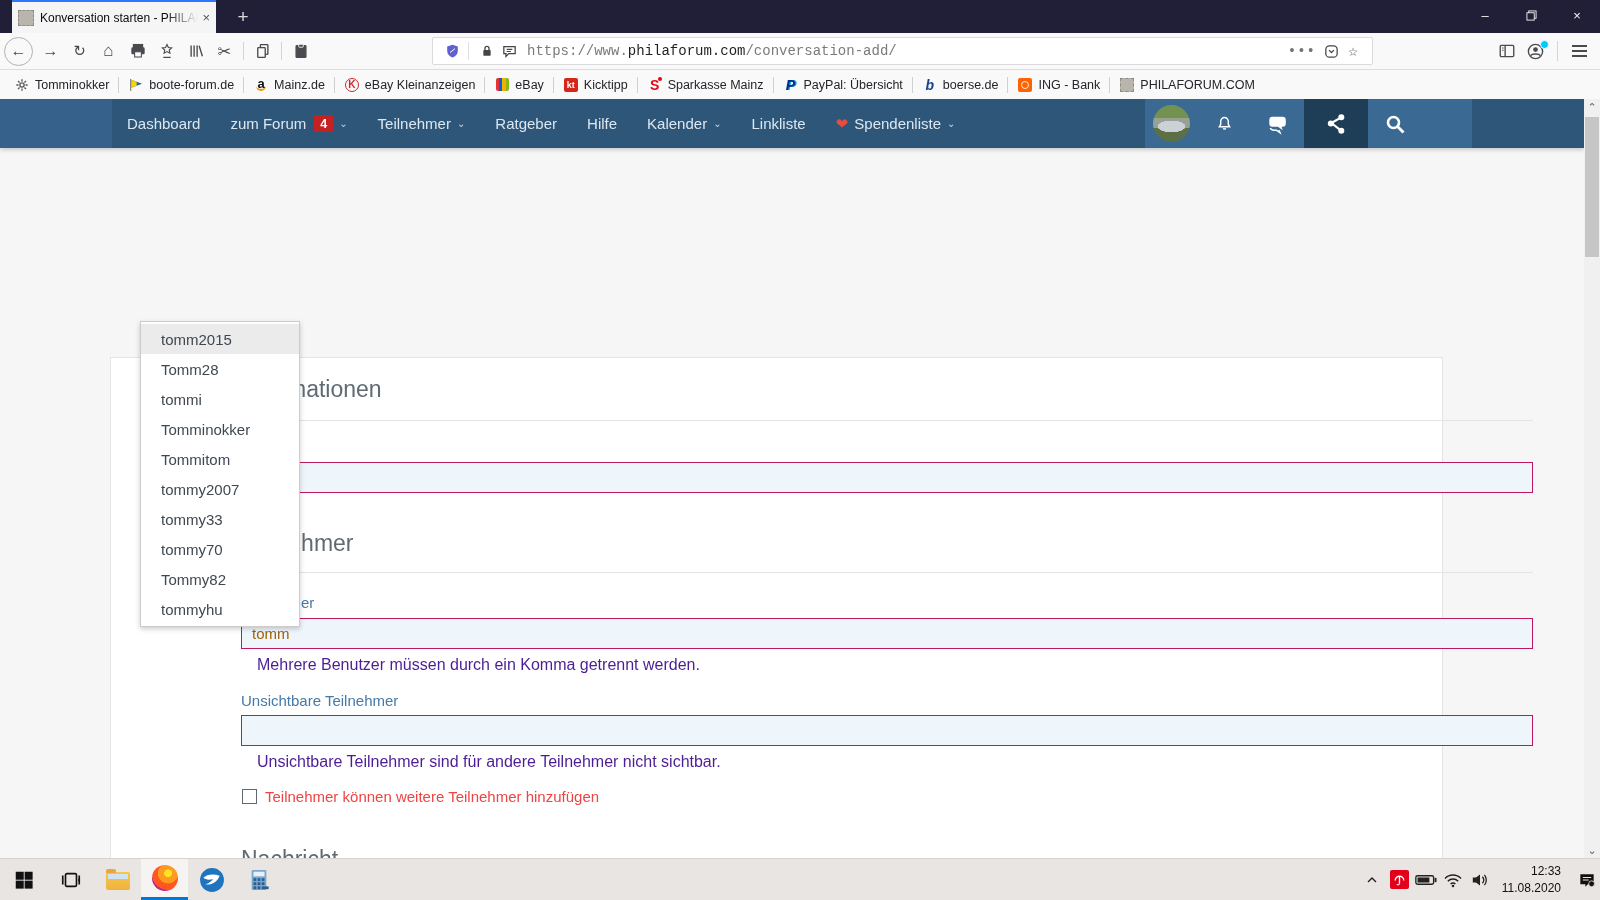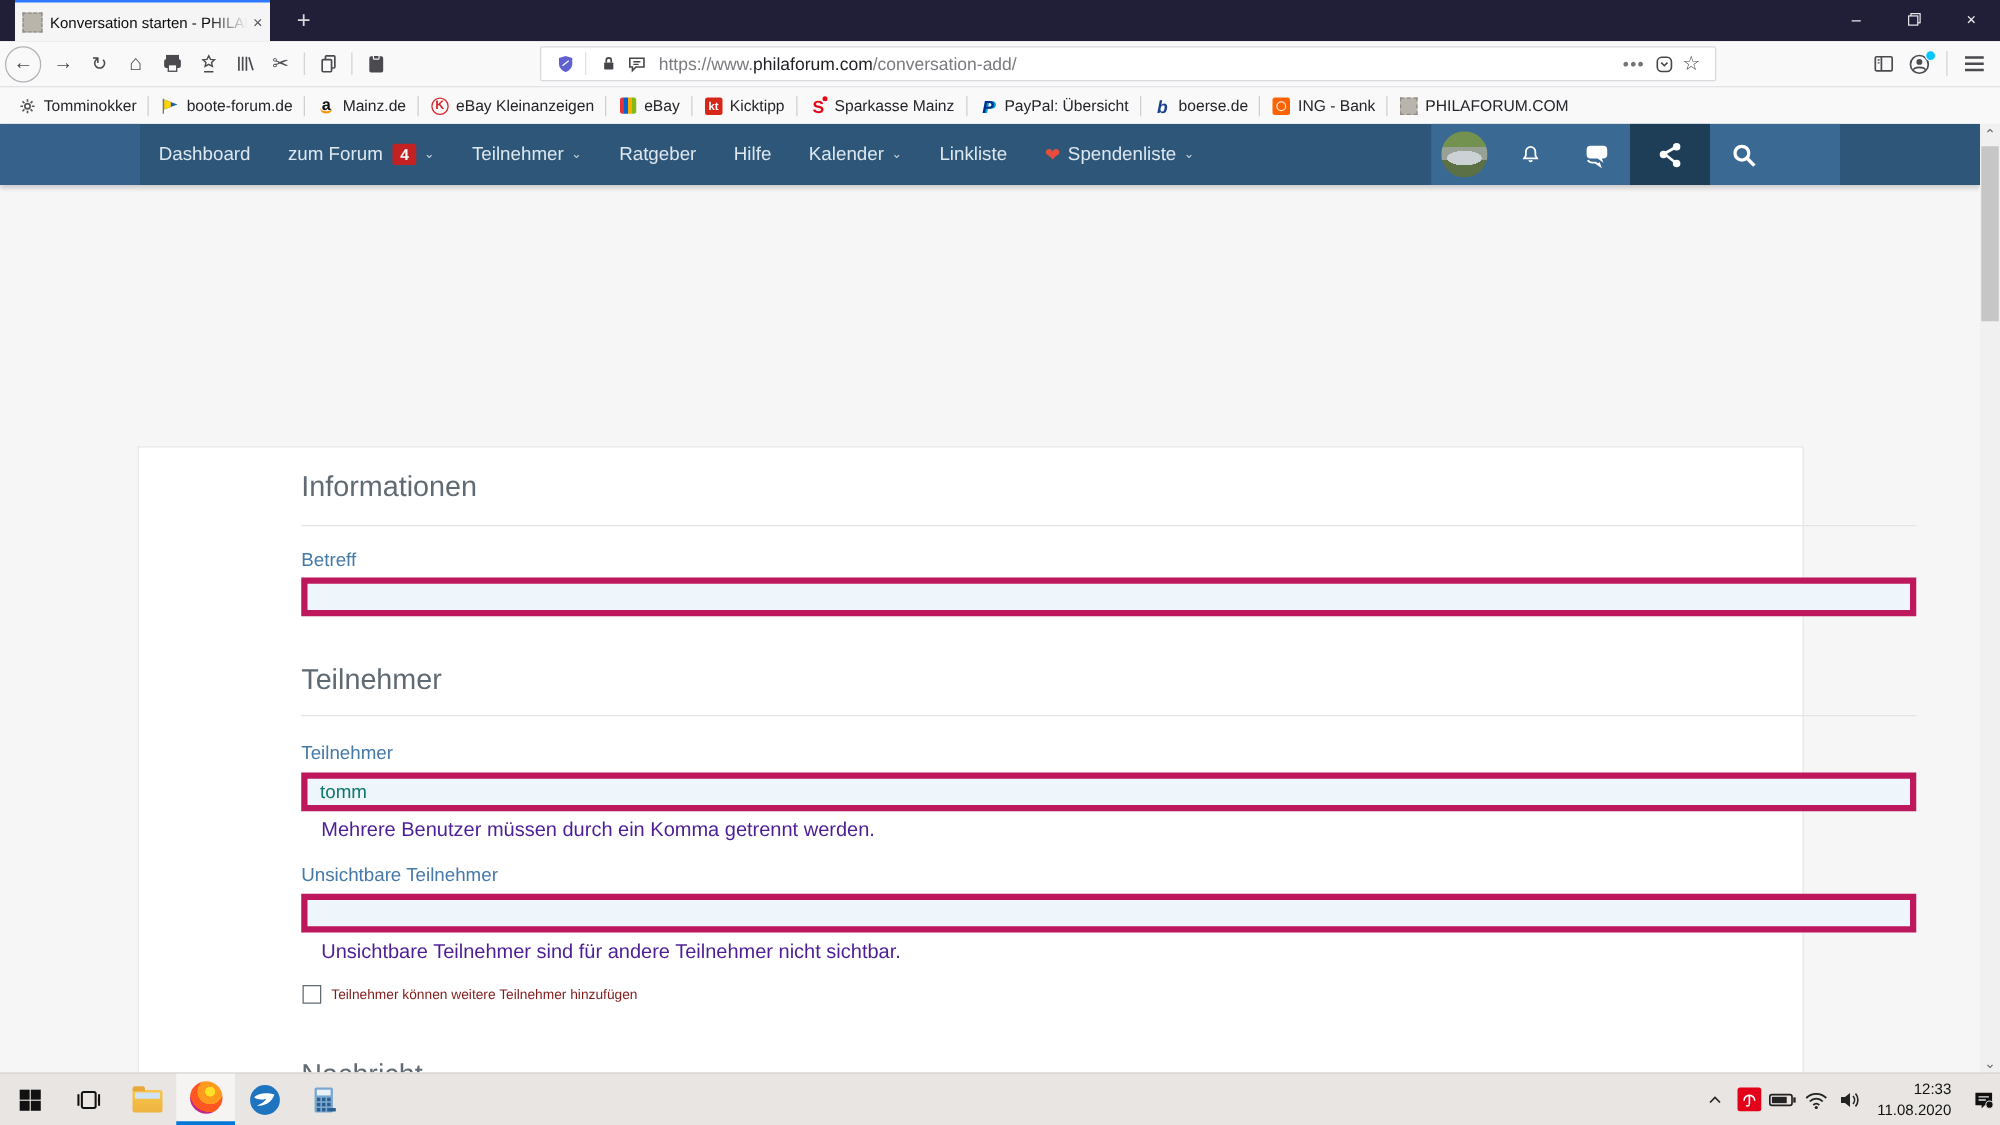--- a/index.html
+++ b/index.html
@@ -18,21 +18,21 @@
     display:flex;align-items:center;justify-content:center;}
   .winbtn{position:absolute;top:0;width:46px;height:31px;display:flex;align-items:center;justify-content:center;color:#f4f4f6;font-size:13px;}
 
   
   #toolbar{position:absolute;left:0;top:33px;width:1600px;height:37px;background:#f9f9fa;border-bottom:1px solid #dcdce1;box-sizing:border-box;}
   #navicons{position:absolute;left:4px;top:0;height:36px;display:flex;align-items:center;}
   .tbi{width:29px;height:29px;display:flex;align-items:center;justify-content:center;color:#4a4a4f;font-size:17px;}
   .tbi.circled{border:1px solid #b2b2b6;border-radius:50%;width:27px;height:27px;margin-right:3px;font-size:16px;}
   .tbsep{width:1px;height:18px;background:#d4d4d8;margin:0 4px;}
   #urlbar{position:absolute;left:432px;top:4px;width:941px;height:28px;background:#fff;border:1px solid #dadade;border-radius:2px;
-    display:flex;align-items:center;box-sizing:border-box;padding:0 8px;}
+    display:flex;align-items:center;box-sizing:border-box;padding:0 8px;font-family:Liberation Mono, monospace;}
   #urlbar .usep{width:1px;height:18px;background:#e0e0e4;margin:0 7px 0 5px;}
   #urltext{font-size:14px;color:#7a7a7f;margin-left:7px;flex:1;white-space:nowrap;overflow:hidden;}
   #urltext b{color:#1f1f24;font-weight:normal;}
   .uicon{display:flex;align-items:center;justify-content:center;width:22px;height:22px;color:#4a4a4f;}
   #pageactions{color:#737378;font-size:14px;letter-spacing:1px;margin:0 4px;}
   #rightctl{position:absolute;right:6px;top:0;height:36px;display:flex;align-items:center;}
   #acct{position:relative;}
   #acct .dot{position:absolute;right:1px;top:3px;width:7px;height:7px;border-radius:50%;background:#00c8ff;border:1px solid #f9f9fa;}
   .vsep{width:1px;height:20px;background:#d4d4d8;margin:0 7px;}
   #hamburger div{width:15px;height:1.8px;background:#4a4a4f;margin:3px 0;}
@@ -69,26 +69,26 @@
   #avatar{width:37px;height:37px;border-radius:50%;flex:none;
     background:radial-gradient(ellipse 62% 26% at 50% 58%,#ccd1d5 0 60%,transparent 61%),
     linear-gradient(180deg,#74924f 0 34%,#98a294 34% 62%,#5c7045 62%);}
 
   
   #ptitle{position:absolute;left:110px;top:190px;font-size:29px;color:#5a6872;}
   #card{position:absolute;left:110px;top:258px;width:1333px;height:640px;background:#fff;border:1px solid #e2e5e8;box-sizing:border-box;}
   .sech{position:absolute;left:130px;font-size:23px;color:#5f6a73;}
   .divline{position:absolute;left:130px;width:1292px;height:1px;background:#e4e4e4;}
   .flabel{position:absolute;left:130px;font-size:15px;color:#4579a8;}
-  .finput{position:absolute;left:130px;width:1292px;height:31px;background:#eef5fb;border:5px solid #be185d;box-sizing:border-box;
-    font-size:15px;color:#0f766e;padding:0 10px;display:flex;align-items:center;}
+  .finput{position:absolute;left:130px;width:1292px;height:31px;background:#eef5fb;border:1px solid #be185d;box-sizing:border-box;
+    font-size:15px;color:#a16207;padding:0 10px;display:flex;align-items:center;}
   .fhelp{position:absolute;left:146px;font-size:16px;color:#4c1d95;}
   #cbrow{position:absolute;left:131px;top:688px;display:flex;align-items:center;}
   #cbrow .box{width:15px;height:15px;border:1.6px solid #5f6a73;background:#fff;box-sizing:border-box;margin-right:8px;}
-  #cbrow .cbl{font-size:11px;color:#7f1d1d;}
+  #cbrow .cbl{font-size:15px;color:#ef4444;}
 
   
   #dd{position:absolute;left:140px;top:222px;width:158px;background:#fff;border:1px solid #ccc;
     box-shadow:0 2px 5px rgba(0,0,0,.2);padding:2px 0;z-index:50;}
   .ddi{height:30px;display:flex;align-items:center;padding-left:20px;font-size:15px;color:#3f4850;}
   .ddi.on{background:#ebebeb;}
   #sbar{position:absolute;left:1584px;top:99px;width:16px;height:759px;background:#f0f0f0;}
   #sbar .thumb{position:absolute;left:1px;top:18px;width:14px;height:140px;background:#c6c6c6;}
   #sbar .ar{position:absolute;left:0;width:16px;height:16px;display:flex;align-items:center;justify-content:center;color:#666;}
 
@@ -414,20 +414,32 @@
 
     <div id="cbrow" style="top:430px;">
       <span class="box"></span>
       <span class="cbl">Teilnehmer können weitere Teilnehmer hinzufügen</span>
     </div>
 
     <div class="sech" style="top:488px;">Nachricht</div>
 
   </div>
 
+  <div id="dd">
+      <div class="ddi on">tomm2015</div>
+      <div class="ddi">Tomm28</div>
+      <div class="ddi">tommi</div>
+      <div class="ddi">Tomminokker</div>
+      <div class="ddi">Tommitom</div>
+      <div class="ddi">tommy2007</div>
+      <div class="ddi">tommy33</div>
+      <div class="ddi">tommy70</div>
+      <div class="ddi">Tommy82</div>
+      <div class="ddi">tommyhu</div>
+    </div>
 
 </div>
 
 <div id="sbar">
   <span class="ar" style="top:0;font-size:11px;">⌃</span>
   <span class="thumb"></span>
   <span class="ar" style="bottom:0;top:auto;position:absolute;font-size:11px;">⌄</span>
 </div>
 
 <div id="taskbar">

